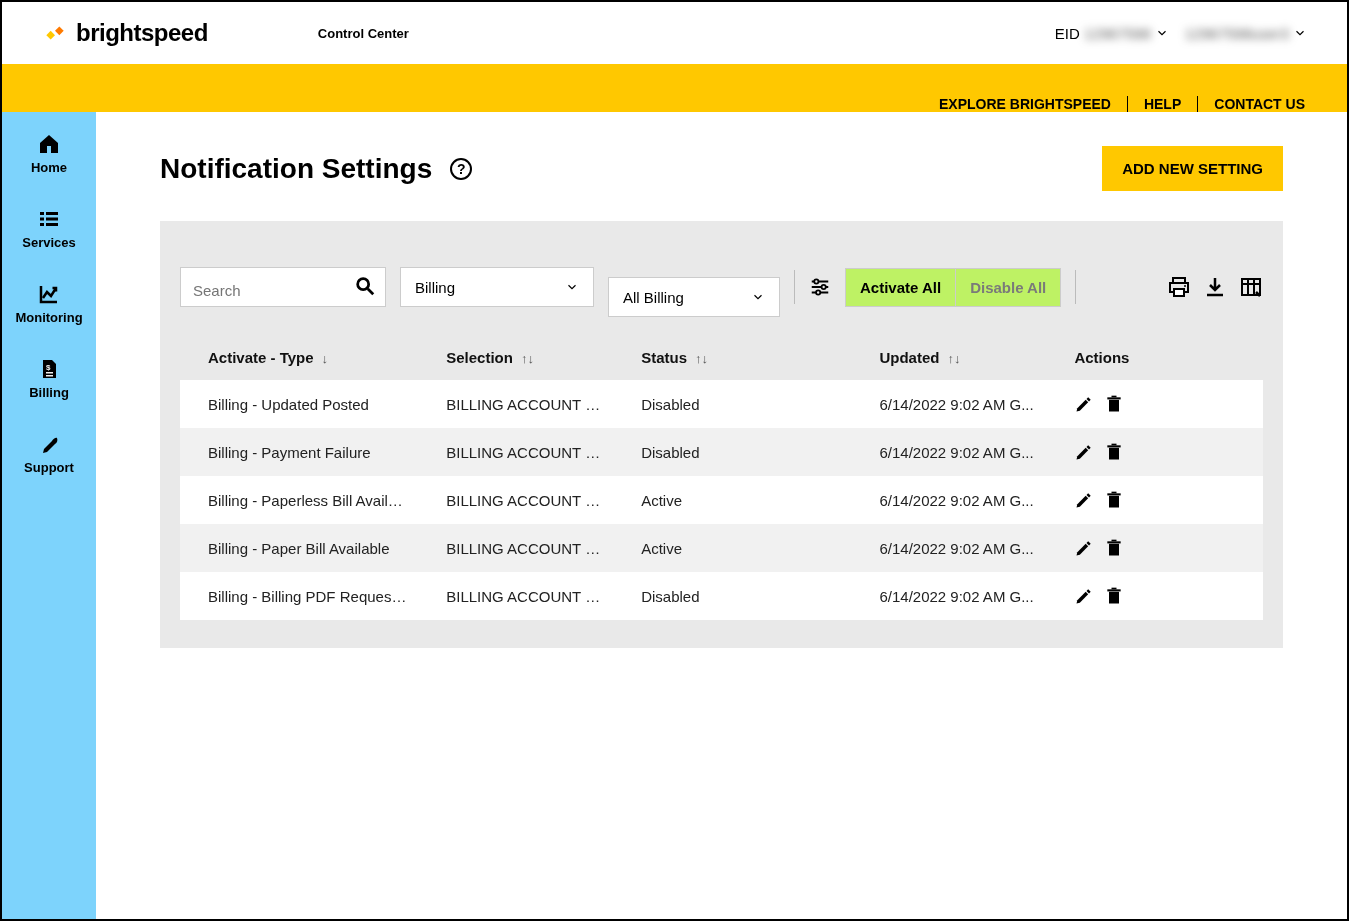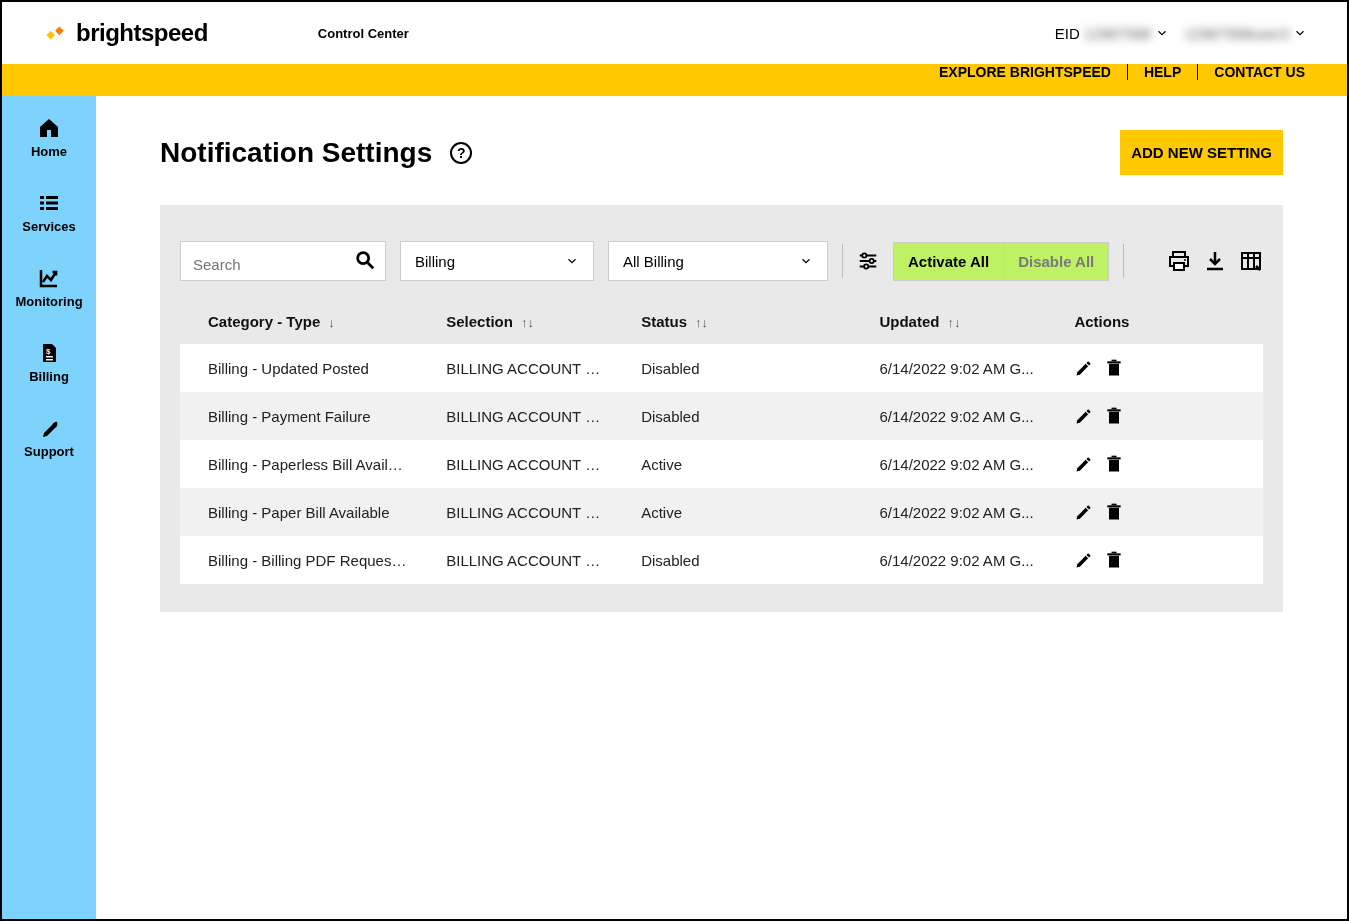--- a/index.html
+++ b/index.html
@@ -7,43 +7,43 @@
   .header { display: flex; align-items: center; height: 62px; padding: 0 40px; }
   .brand { display: flex; align-items: center; gap: 8px; font-weight: 800; font-size: 24px; letter-spacing: -0.5px; }
   .brand-icon { width: 26px; height: 26px; }
   .app-title { margin-left: 110px; font-weight: 700; font-size: 13px; }
   .header-right { margin-left: auto; display: flex; align-items: center; gap: 16px; font-size: 15px; }
   .eid-label { font-weight: 400; }
   .blur { filter: blur(4px); color: #555; }
   .chev { width: 14px; height: 14px; margin-left: 4px; }
   .user-box { display: flex; align-items: center; }
 
-  .yellow-bar { background: #FFC800; height: 32px; display: flex; align-items: flex-start; justify-content: flex-end; padding: 0 26px; gap: 0; }
+  .yellow-bar { background: #FFC800; height: 48px; display: flex; align-items: flex-end; justify-content: flex-end; padding: 0 26px; gap: 0; }
   .yellow-bar a { color: #000; text-decoration: none; font-weight: 700; font-size: 14px; padding: 0 16px; border-left: 1.5px solid #000; cursor: pointer; }
   .yellow-bar a:first-child { border-left: none; }
 
   .body-wrap { display: flex; height: calc(100% - 62px - 32px); }
   .sidebar { width: 94px; background: #7dd3fc; padding-top: 14px; display: flex; flex-direction: column; align-items: center; gap: 20px; }
   .side-item { display: flex; flex-direction: column; align-items: center; gap: 4px; font-size: 13px; font-weight: 700; cursor: pointer; width: 100%; padding: 6px 0; }
   .side-item svg { width: 24px; height: 24px; }
 
   .main { flex: 1; padding: 34px 64px 0 64px; }
   .page-head { display: flex; align-items: center; }
   .page-title { font-size: 28px; font-weight: 800; margin-right: 18px; }
   .help-circle { width: 22px; height: 22px; border: 2px solid #000; border-radius: 50%; display: flex; align-items: center; justify-content: center; font-weight: 700; font-size: 14px; cursor: pointer; }
-  .add-btn { margin-left: auto; background: #FFC800; border: none; padding: 14px 11px; font-weight: 700; font-size: 15px; cursor: pointer; }
+  .add-btn { margin-left: auto; background: #FFC800; border: none; padding: 14px 20px; font-weight: 700; font-size: 15px; cursor: pointer; }
 
   .panel { background: #e9e9e9; margin-top: 30px; padding: 36px 20px 28px 20px; }
   .toolbar { display: flex; align-items: center; gap: 14px; }
   .search-wrap { position: relative; }
   .search-input { width: 206px; height: 40px; border: 1px solid #ccc; padding: 6px 40px 0 12px; font-size: 15px; }
   .search-icon { position: absolute; right: 10px; top: 8px; width: 22px; height: 22px; }
   .select { background: #fff; border: 1px solid #ccc; height: 40px; display: flex; align-items: center; justify-content: space-between; padding: 0 14px; font-size: 15px; cursor: pointer; }
   .select.cat { width: 194px; }
-  .select.type { width: 220px; }
+  .select.type { width: 172px; margin-top: 20px; }
   .toolbar-sep { width: 1px; height: 34px; background: #bbb; }
   .filters-icon { width: 22px; height: 22px; cursor: pointer; }
   .btn-group { display: flex; border: 1px solid #ccc; background: #bef264; }
   .btn-group button { border: none; background: transparent; padding: 10px 14px; font-size: 15px; font-weight: 600; cursor: pointer; }
   .btn-group button.disabled { color: #7a7a7a; }
   .btn-group .div { width: 1px; background: #ccc; }
   .export-icons { margin-left: auto; display: flex; align-items: center; gap: 12px; }
   .export-icons svg { width: 24px; height: 24px; cursor: pointer; }
 
   table { width: 100%; border-collapse: collapse; margin-top: 18px; table-layout: fixed; }
@@ -199,21 +199,21 @@
       <table>
         <colgroup>
             <col class="c1">
             <col class="c2">
             <col class="c3">
             <col class="c4">
             <col class="c5">
           </colgroup>
         <thead>
           <tr>
-            <th><span>Category - Type</span><span class="sort">↓</span></th>
+            <th><span>Activate - Type</span><span class="sort">↓</span></th>
             <th><span>Selection</span><span class="sort">↑↓</span></th>
             <th><span>Status</span><span class="sort">↑↓</span></th>
             <th><span>Updated</span><span class="sort">↑↓</span></th>
             <th><span>Actions</span></th>
           </tr>
         </thead>
         <tbody id="rows">
             <tr>
               <td>Billing - Updated Posted</td>
               <td>BILLING ACCOUNT N...</td>

